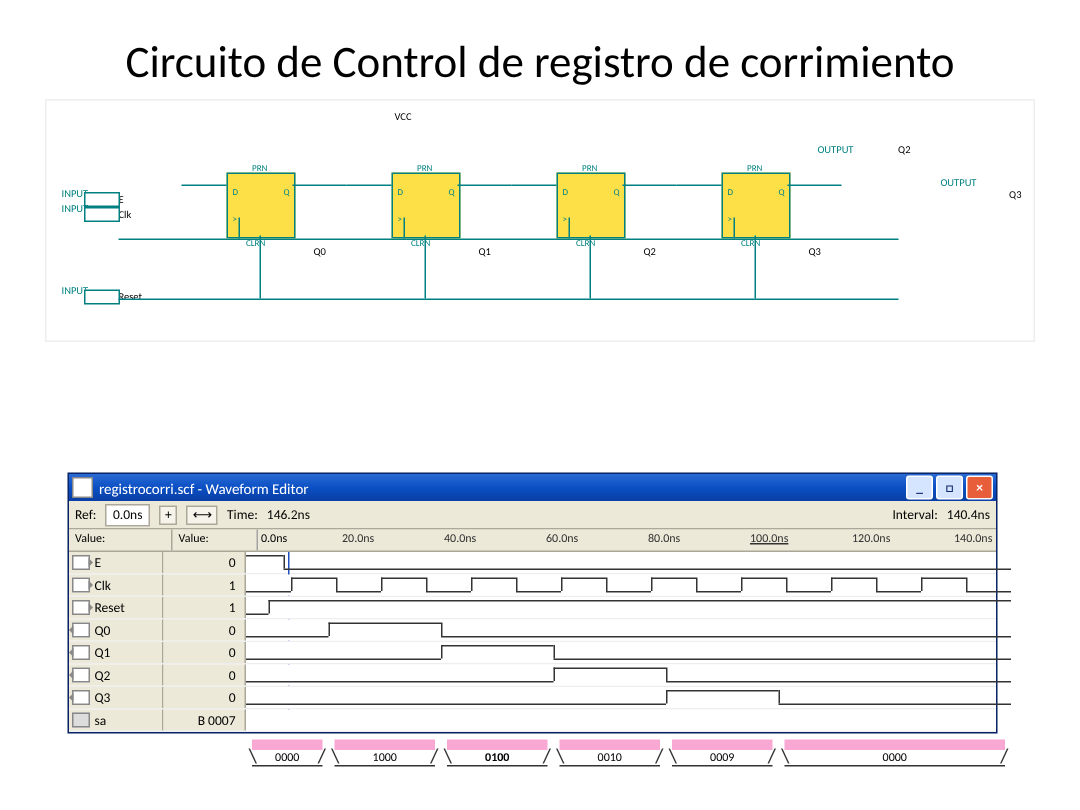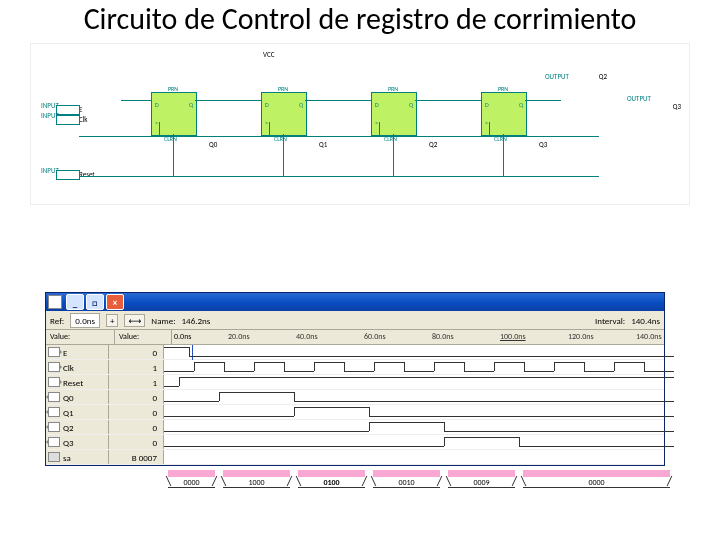--- a/index.html
+++ b/index.html
@@ -1,22 +1,22 @@
 <!DOCTYPE html>
 <html><head>
 <meta charset="utf-8">
 <style>
 body{margin:0;font-family:Calibri,Arial,sans-serif;background:#fff;width:720px;height:540px;overflow:hidden}
 .slide{width:720px;height:540px;position:relative}
-h1{text-align:center;font-weight:400;font-size:30px;margin:2px 40px 8px;line-height:1.1}
+h1{text-align:center;font-weight:400;font-size:30px;margin:25px 40px 8px;line-height:1.1}
 .circuit{position:relative;height:160px;margin:0 30px;border:1px solid #eee;background:#fff;font-size:7px}
 .pin-label{position:absolute;color:#008080;font-size:7px}
 .io-box{position:absolute;border:1px solid #008080;width:22px;height:8px;background:#fff}
 .net-label{position:absolute;font-size:7px;color:#000}
-.ff{position:absolute;border:1px solid #008080;width:44px;height:42px;background:#bef264}
+.ff{position:absolute;border:1px solid #008080;width:44px;height:42px;background:#fde047}
 .ff .t{position:absolute;font-size:6px;color:#008080}
 .wire{position:absolute;background:#008080}
 .waveform-window{position:absolute;left:45px;top:290px;width:618px;border:1px solid #0a246a;background:#ece9d8;font-size:10px}
 .title-bar{height:18px;background:linear-gradient(180deg,#2a6ad4 0%,#0a4fc4 50%,#0a3fa4 100%);color:#fff;display:flex;align-items:center;padding:0 2px;font-size:10px}
 .title-bar .icon{width:12px;height:12px;background:#fff;margin-right:4px;border:1px solid #888}
 .title-bar .title{flex:1}
 .win-btns{display:flex;gap:2px}
 .win-btns span{display:inline-flex;width:16px;height:14px;background:#d6e5ff;border:1px solid #fff;align-items:center;justify-content:center;color:#0a246a;font-size:9px;font-weight:bold;border-radius:2px}
 .win-btns .close{background:#e85d3a;color:#fff}
 .toolbar{height:18px;background:#ece9d8;display:flex;align-items:center;padding:0 4px;gap:6px;border-bottom:1px solid #aca899;font-size:9px}
@@ -114,32 +114,33 @@
       <span class="net-label" style="left: 508px; top: 96px;">Q3</span>
       <span class="pin-label" style="right: 120px; top: 28px;">OUTPUT</span>
       <span class="net-label" style="right: 82px; top: 28px;">Q2</span>
       <span class="net-label" style="right: 8px; top: 58px;">Q3</span>
       <span class="pin-label" style="right: 38px; top: 50px;">OUTPUT</span>
     </div>
 
   <div class="waveform-window">
     <div class="title-bar">
       <span class="icon"></span>
+      <span class="title">registrocorri.scf - Waveform Editor</span>
       <div class="win-btns">
         <span>_</span>
         <span>□</span>
         <span class="close">×</span>
       </div>
     </div>
     <div class="toolbar">
       <span>Ref:</span>
       <span class="field">0.0ns</span>
       <span class="tool-btn">+</span>
       <span class="tool-btn">⟷</span>
-      <span>Name:</span>
+      <span>Time:</span>
       <span>146.2ns</span>
       <span style="margin-left:auto">Interval:</span>
       <span>140.4ns</span>
     </div>
     <div class="wave-header">
       <div class="col-name">Value:</div>
       <div class="col-value">Value:</div>
       <div class="col-time" id="timehdr">
         <span class="zero-line" style="left:2px;top:1px;background:none">0.0ns</span>
       <span class="time-tick" style="left: 56px;">20.0ns</span>

